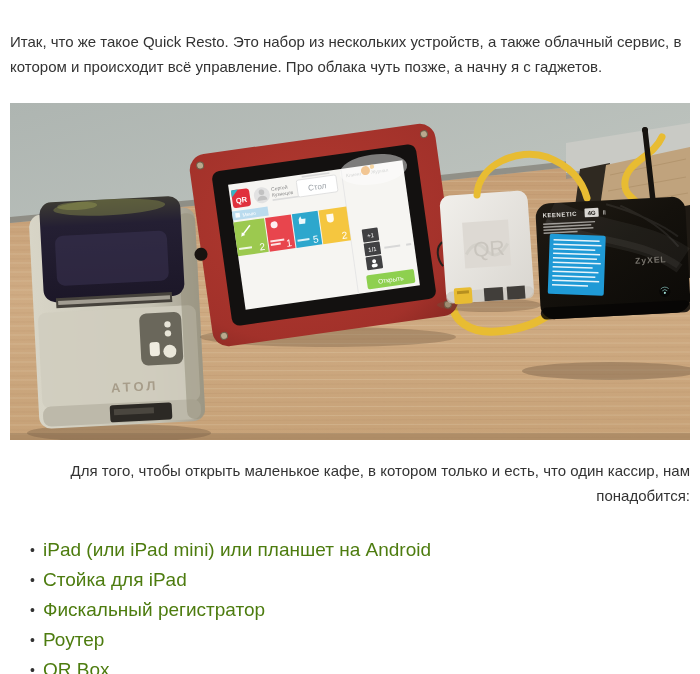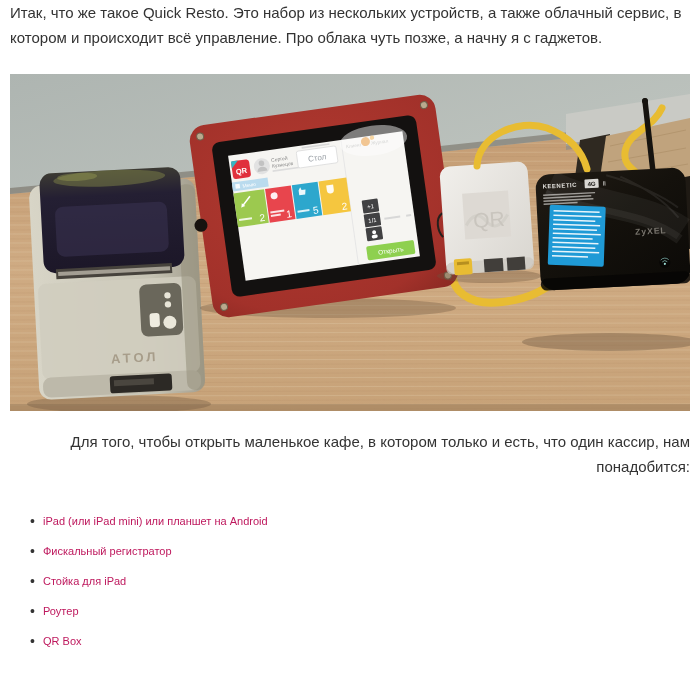--- a/index.html
+++ b/index.html
@@ -3,26 +3,26 @@
 <meta charset="utf-8">
 <style>
   html,body{margin:0;padding:0;background:#fff;}
   body{
     width:700px;
     font-family:"Liberation Sans","DejaVu Sans",sans-serif;
     color:#333;
   }
   .content{padding:0 10px;width:680px;}
   p{margin:0;font-size:15px;line-height:25px;color:#333;}
-  .intro{margin-top:0;}
+  .intro{margin-top:29px;}
   .lead{margin-top:18px;text-align:right;}
   figure.photo{margin:24px 0 0;width:680px;height:337px;overflow:hidden;}
   ul.req{list-style:none;margin:32px 0 0;padding:0 0 0 33px;}
   ul.req li{
-    position:relative;font-size:11px;line-height:20px;margin-bottom:10px;color:#be185d;
+    position:relative;font-size:19px;line-height:20px;margin-bottom:10px;color:#4d7c0f;
   }
   ul.req li::before{
     content:"\2022";position:absolute;left:-13px;top:0;color:#333;font-size:14px;
   }
   svg text{font-family:"Liberation Sans","DejaVu Sans",sans-serif;}
 </style>
 </head>
 <body>
 
 <div class="content">
@@ -259,19 +259,19 @@
           <path d="M47.5,35.5 a3.5,3.5 0 0 1 5,0 M46,33.5 a5.5,5.5 0 0 1 8,0" stroke="#9ad8cf" stroke-width="0.8" fill="none" opacity="0.8"></path>
         </g>
       </g>
     </svg>
   </figure>
 
   <p class="lead">Для того, чтобы открыть маленькое кафе, в котором только и есть, что один кассир, нам понадобится:</p>
 
   <ul class="req">
     <li>iPad (или iPad mini) или планшет на Android</li>
+    <li>Стойка для iPad</li>
     <li>Фискальный регистратор</li>
-    <li>Стойка для iPad</li>
     <li>Роутер</li>
     <li>QR Box</li>
   </ul>
 
 </div>
 
 </body></html>

